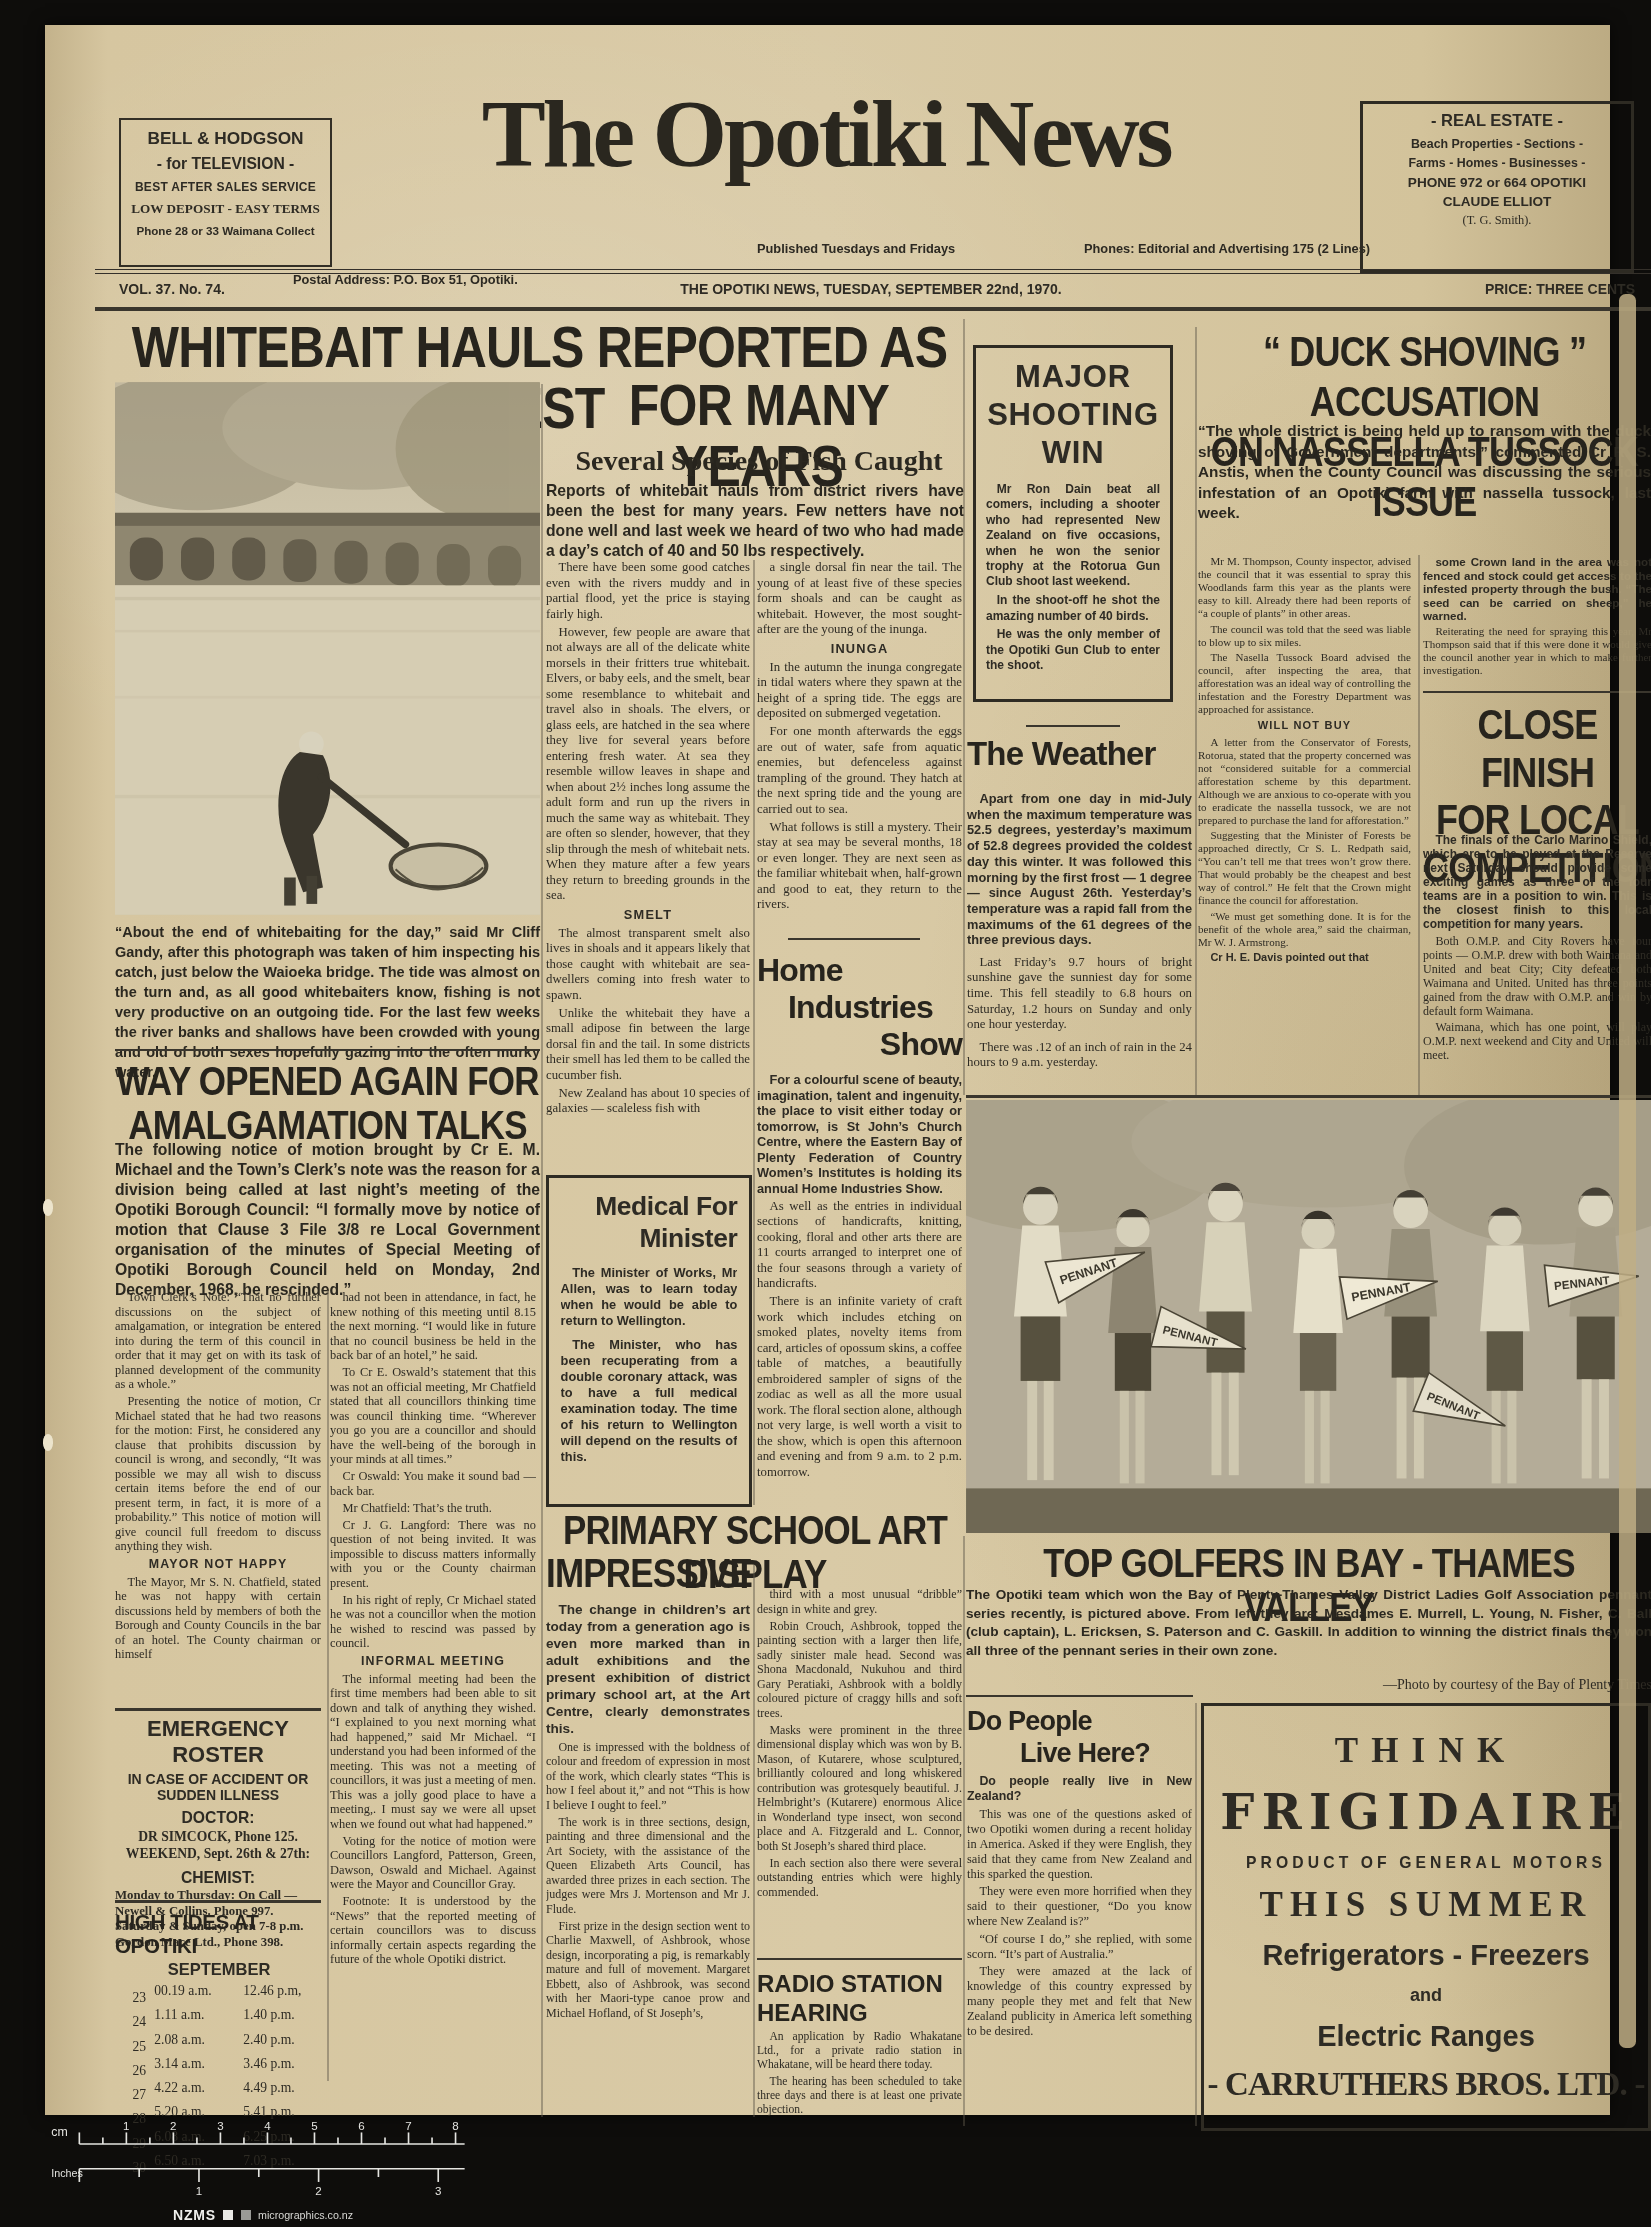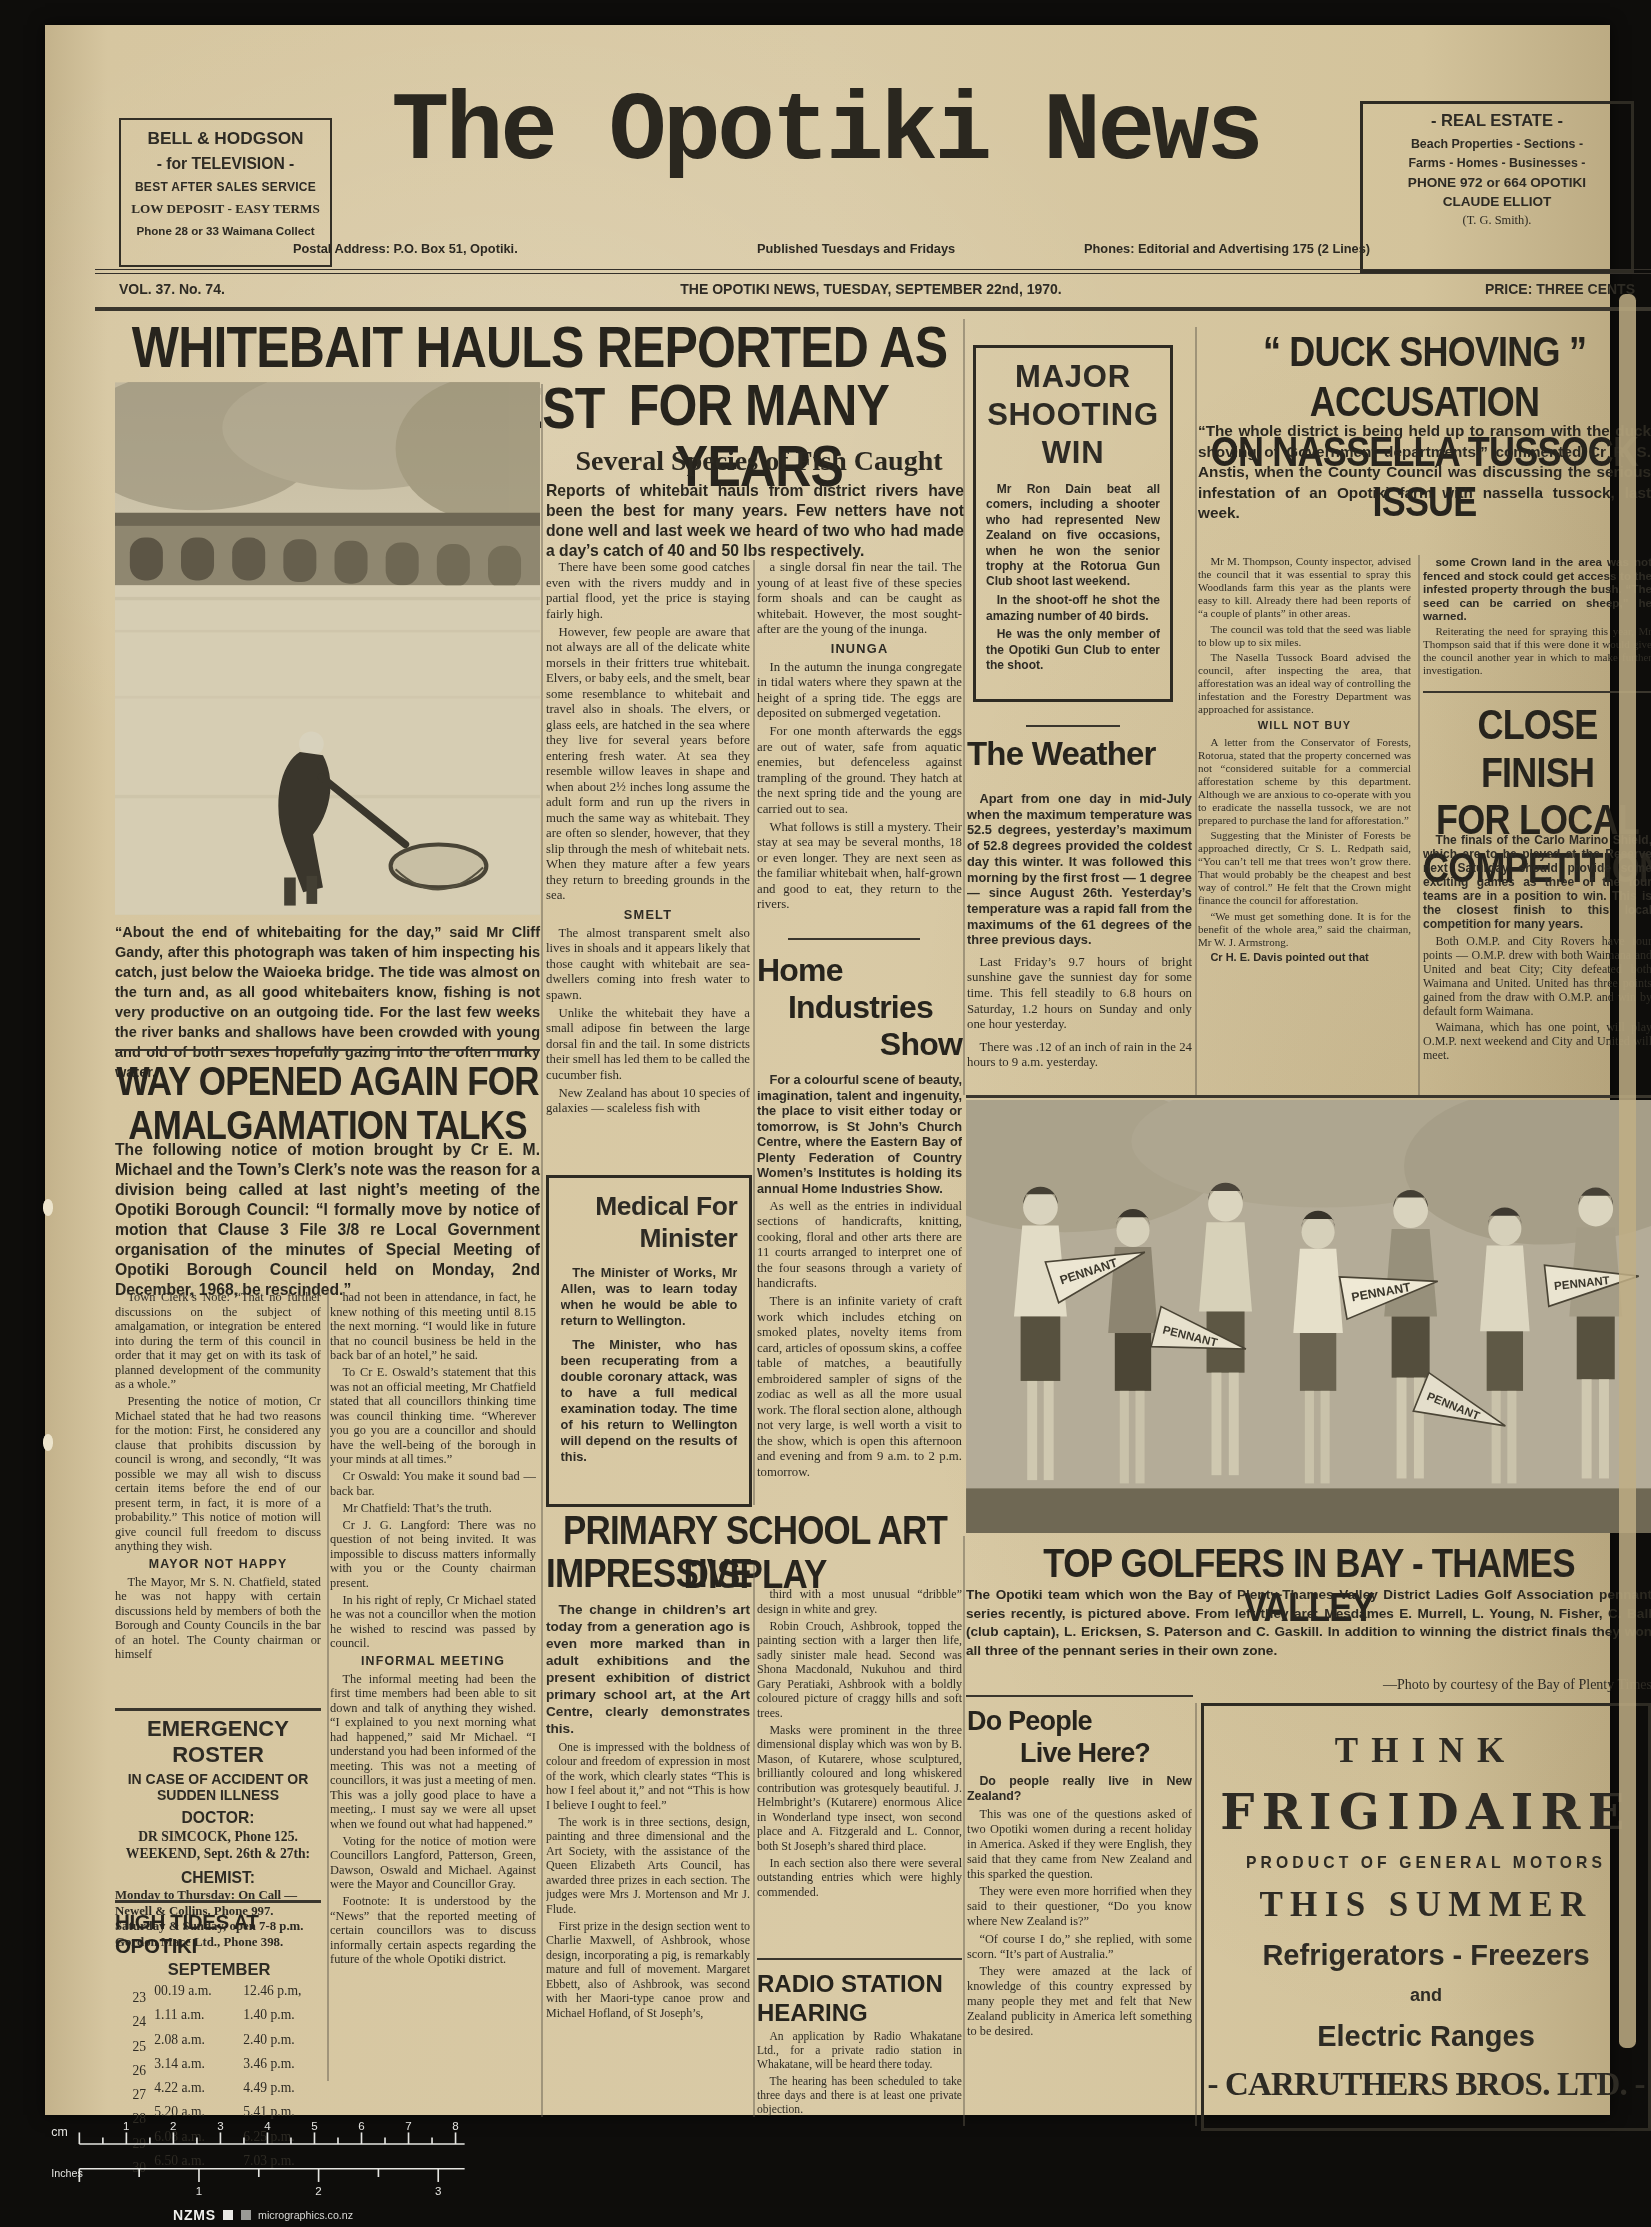--- a/index.html
+++ b/index.html
@@ -28,21 +28,21 @@
   .intro{font-family:"Liberation Sans",sans-serif;font-weight:700;text-align:justify;color:#2b2820;}
   
   #left-ad{left:74px;top:93px;width:213px;height:149px;border:2.5px solid #332f26;padding:8.3px 5px;
      text-align:center;box-sizing:border-box;}
   #left-ad .l0{font:800 17.3px "Liberation Sans",sans-serif;margin-bottom:5.8px;}
   #left-ad .l1{font:800 15.7px "Liberation Sans",sans-serif;margin-bottom:7.4px;}
   #left-ad .l2{font:700 12px "Liberation Sans",sans-serif;letter-spacing:0.3px;margin-bottom:6.6px;}
   #left-ad .l3{font:700 13.2px "Liberation Serif",serif;margin-bottom:6.6px;}
   #left-ad .l4{font:700 11.6px "Liberation Sans",sans-serif;}
   #masthead-title{left:273px;top:53px;width:1016px;height:157px;text-align:center;
-     font-family:Liberation Mono, monospace;font-weight:700;font-size:96px;letter-spacing:-3.3px;color:#2a271f;}
+     font-family:Liberation Serif, serif;font-weight:700;font-size:96px;letter-spacing:-3.3px;color:#2a271f;}
   .mast-info{top:216px;font:700 12.8px "Liberation Sans",sans-serif;color:#2c2922;}
   #right-ad{left:1315px;top:76px;width:274px;height:172px;border:3.3px solid #2e2b23;
      padding:7.4px 3.3px;text-align:center;box-sizing:border-box;}
   #right-ad .r0{font:800 16.5px "Liberation Sans",sans-serif;margin-bottom:6.6px;}
   #right-ad .r1,#right-ad .r2{font:700 12.4px "Liberation Sans",sans-serif;margin-bottom:5px;}
   #right-ad .r3,#right-ad .r4{font:800 13.6px "Liberation Sans",sans-serif;margin-bottom:4.1px;}
   #right-ad .r5{font:400 12.4px "Liberation Serif",serif;}
   #rule-double{left:50px;top:244px;width:1557px;height:3.3px;border-top:1.7px solid #34302a;
      border-bottom:1.7px solid #34302a;background:transparent;position:absolute;}
   #dateline-vol{left:74px;top:256px;font:700 14px "Liberation Sans",sans-serif;}
@@ -170,21 +170,21 @@
   <div id="left-ad" class="abs">
     <div class="l0">BELL &amp; HODGSON</div>
     <div class="l1">- for TELEVISION -</div>
     <div class="l2">BEST AFTER SALES SERVICE</div>
     <div class="l3">LOW DEPOSIT - EASY TERMS</div>
     <div class="l4">Phone 28 or 33 Waimana Collect</div>
   </div>
 
   <div id="masthead-title" class="abs">The Opotiki News</div>
 
-  <div class="abs mast-info" style="left:248px;">Postal Address: P.O. Box 51, Opotiki.</div>
+  <div class="abs mast-info" style="left:248px;margin-top:31px;">Postal Address: P.O. Box 51, Opotiki.</div>
   <div class="abs mast-info" style="left:712px;">Published Tuesdays and Fridays</div>
   <div class="abs mast-info" style="left:1039px;">Phones: Editorial and Advertising 175 (2 Lines)</div>
 
   <div id="right-ad" class="abs">
     <div class="r0">- REAL ESTATE -</div>
     <div class="r1">Beach Properties - Sections -</div>
     <div class="r2">Farms - Homes - Businesses -</div>
     <div class="r3">PHONE 972 or 664 OPOTIKI</div>
     <div class="r4">CLAUDE ELLIOT</div>
     <div class="r5">(T. G. Smith).</div>

